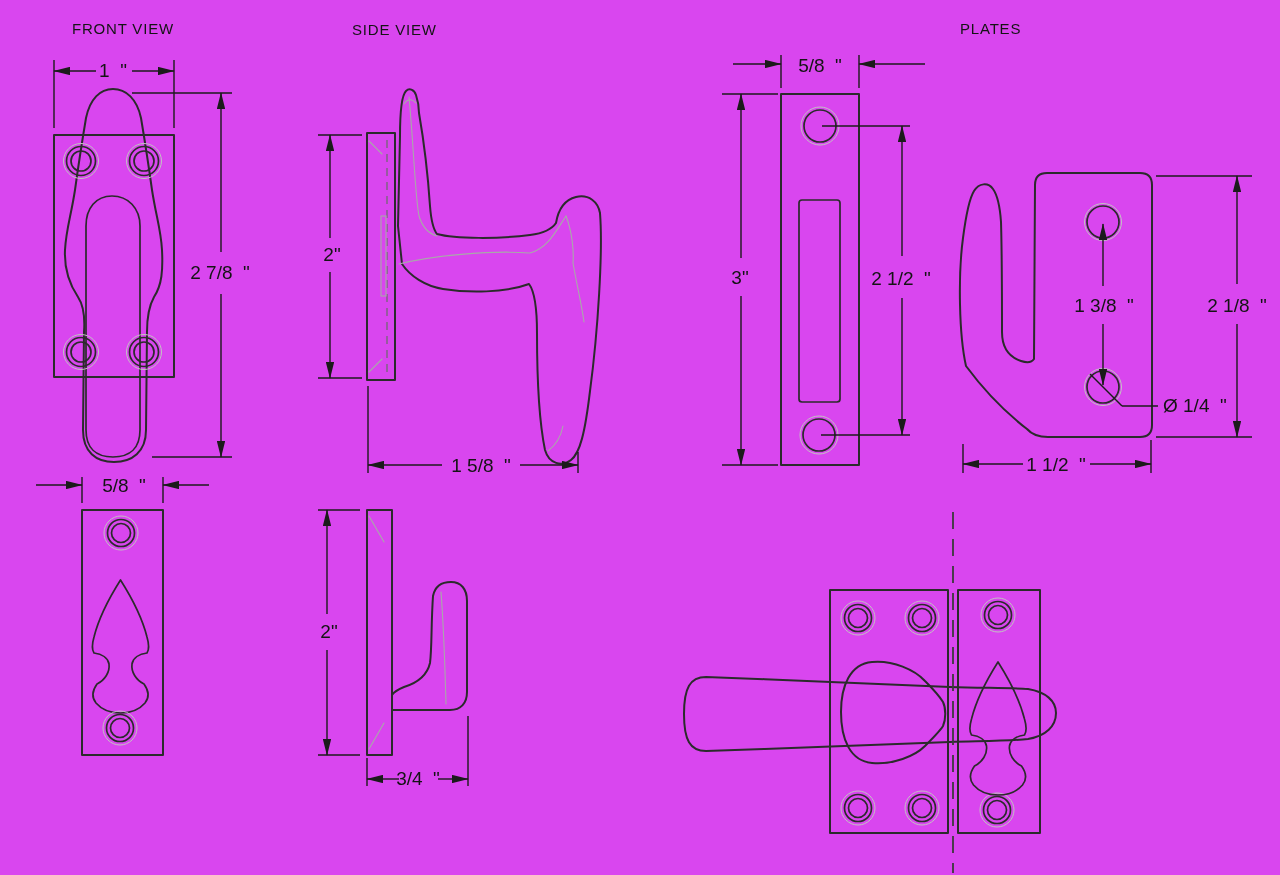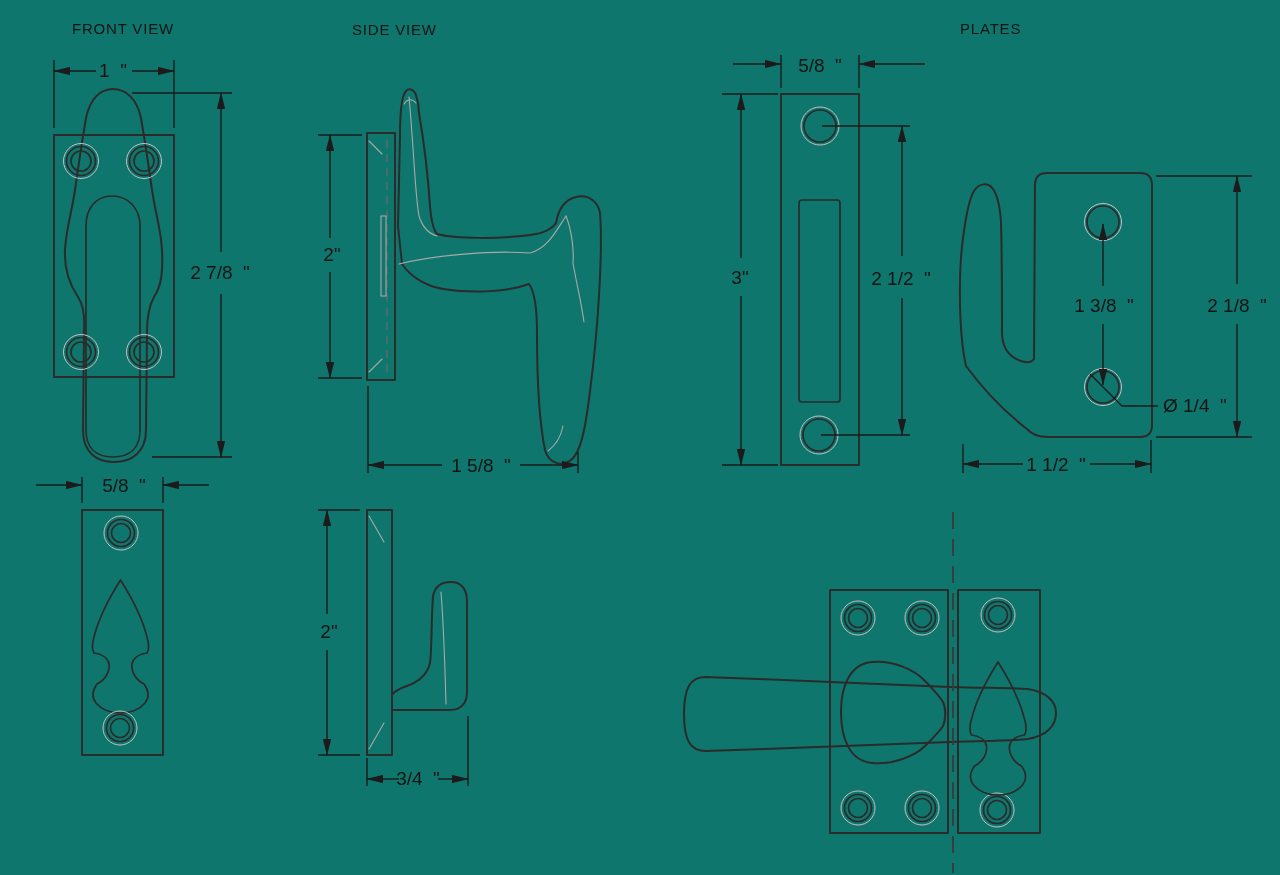--- a/index.html
+++ b/index.html
@@ -1,16 +1,16 @@
 <!DOCTYPE html>
 <html><head>
 <meta charset="utf-8">
 <style>
   html,body{margin:0;padding:0;background:#ffffff;}
-  #stage{position:relative;width:1280px;height:875px;background:#0f766e;overflow:hidden;
+  #stage{position:relative;width:1280px;height:875px;background:#d946ef;overflow:hidden;
          font-family:"Liberation Sans",sans-serif;}
   svg{position:absolute;left:0;top:0;}
   .outline{fill:none;stroke:#2b2b2b;stroke-width:2;stroke-linejoin:round;stroke-linecap:round;}
   .thin{fill:none;stroke:#2b2b2b;stroke-width:1.7;stroke-linejoin:round;stroke-linecap:round;}
   .light{fill:none;stroke:#a9a9a9;stroke-width:1.1;stroke-linecap:round;}
   .halo{fill:none;stroke:#c2c2c2;stroke-width:1;}
   .dimline{fill:none;stroke:#1b1b1b;stroke-width:1.4;stroke-linecap:butt;}
   .dashline{fill:none;stroke:#3a3a3a;stroke-width:1.8;stroke-dasharray:17 10;}
   .cdash{fill:none;stroke:#6a6a6a;stroke-width:1.2;stroke-dasharray:8 6;}
   text{fill:#141414;}

